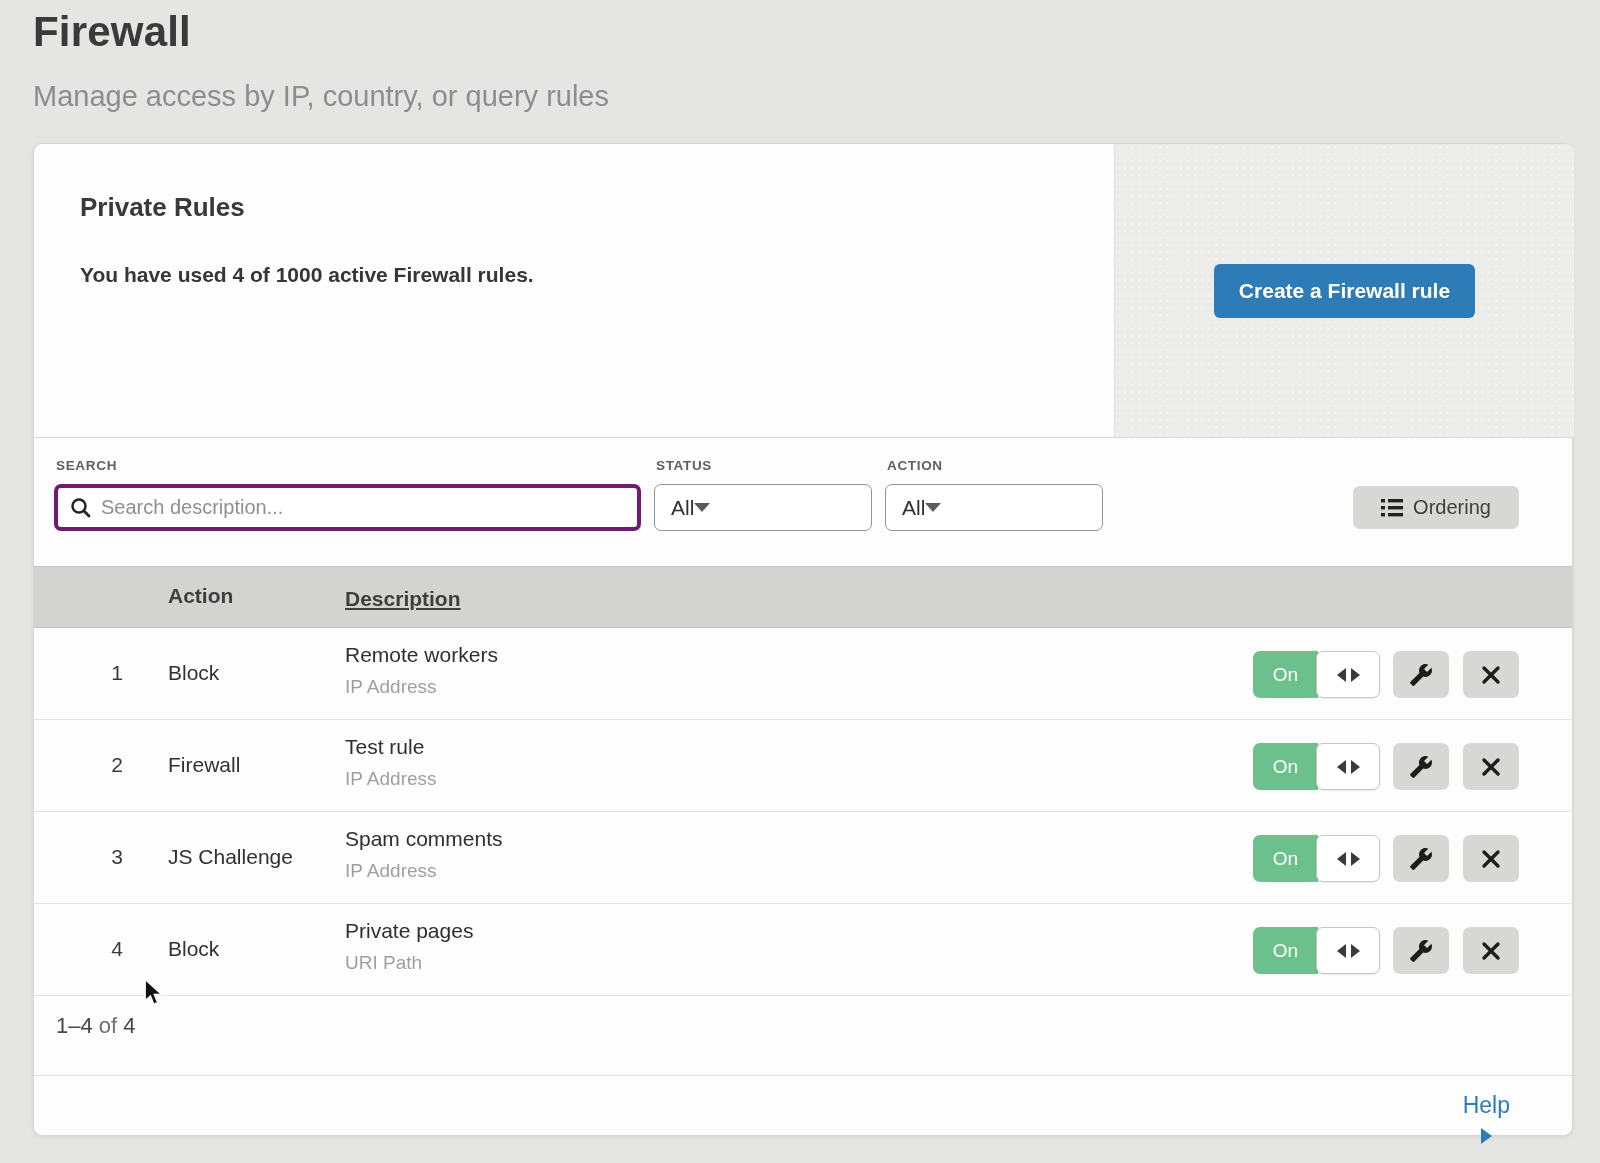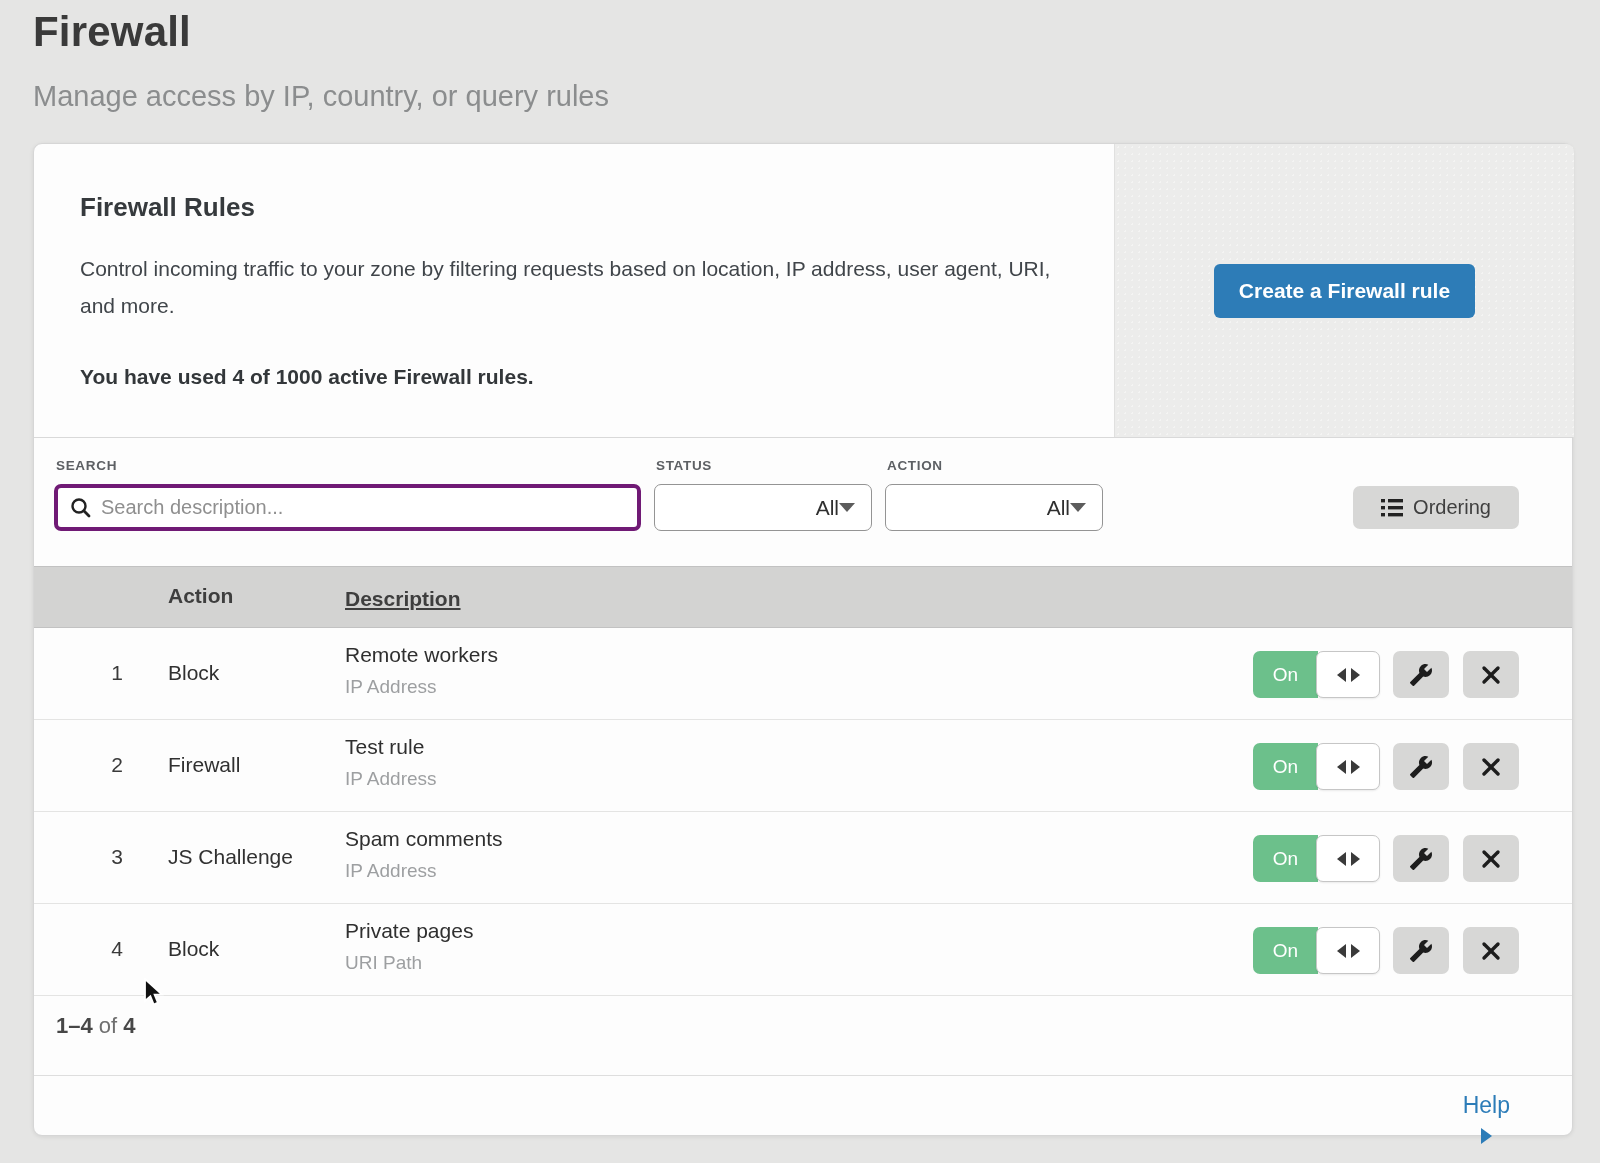--- a/index.html
+++ b/index.html
@@ -64,21 +64,21 @@
     display:flex; align-items:center; padding:0 12px;
   }
   .search-box input {
     border:none; outline:none; flex:1; font-size:20px; color:#3c3c3c;
     font-family:"Liberation Sans", sans-serif; background:transparent; margin-left:9px;
   }
   .search-box input::placeholder { color:#8f8f8f; }
   .select-box {
     position:absolute; top:46px; width:218px; height:47px;
     border:1px solid #949494; border-radius:7px; background:#fff;
-    display:flex; align-items:center; justify-content:flex-end;
+    display:flex; align-items:center; justify-content:flex-start;
     padding:0 16px; font-size:21px; color:#2f2f2f; cursor:pointer;
   }
   .sel-status { left:620px; } .sel-action { left:851px; }
   .caret-down {
     width:0; height:0; border-left:8px solid transparent; border-right:8px solid transparent;
     border-top:9px solid #5c5c5c;
   }
   .btn-ordering {
     position:absolute; left:1319px; top:48px; width:166px; height:43px;
     background:#d7d7d6; border:none; border-radius:7px;
@@ -114,21 +114,21 @@
   .tri-left { width:0; height:0; border-top:7px solid transparent; border-bottom:7px solid transparent; border-right:9px solid #3a3a3a; }
   .tri-right { width:0; height:0; border-top:7px solid transparent; border-bottom:7px solid transparent; border-left:9px solid #3a3a3a; }
   .btn-row {
     position:absolute; top:23px; width:56px; height:47px;
     background:#d7d7d6; border:none; border-radius:7px;
     display:flex; align-items:center; justify-content:center; cursor:pointer;
   }
   .btn-wrench { left:1359px; } .btn-x { left:1429px; }
   
   .pagination { position:absolute; left:22px; top:869px; font-size:22px; color:#6f6f6f; }
-  .pagination .strong { font-weight:700; color:#474747; }
+  .pagination .strong { font-weight:400; color:#474747; }
   .footer-divider { position:absolute; left:0; top:931px; width:100%; height:1px; background:#dedede; }
   .help-link {
     position:absolute; right:62px; top:948px;
     font-size:23px; color:#2c7cb8; display:flex; align-items:center; gap:9px;
     text-decoration:none; cursor:pointer;flex-direction:column;
   }
   .tri-help { width:0; height:0; border-top:8px solid transparent; border-bottom:8px solid transparent; border-left:11px solid #2c7cb8; }
   
   .cursor { position:absolute; left:142px; top:978px; z-index:50; pointer-events:none; }
   svg.icon { display:block; }
@@ -136,22 +136,21 @@
 </head>
 <body>
 
 <div class="page-title">Firewall</div>
 <div class="page-subtitle">Manage access by IP, country, or query rules</div>
 
 <div class="card">
 
   <div class="overview">
     <div class="overview-text">
-      <div class="overview-heading">Firewall Rules</div>
-      <div class="overview-desc">Control incoming traffic to your zone by filtering requests based on location, IP address, user agent, URI, and more.</div>
+      <div class="overview-heading">Private Rules</div>
       <div class="overview-usage">You have used 4 of 1000 active Firewall rules.</div>
     </div>
     <div class="side-panel">
       <button class="btn-primary">Create a Firewall rule</button>
     </div>
   </div>
 
   <div class="filters">
     <div class="filter-label lbl-search">SEARCH</div>
     <div class="search-box">

